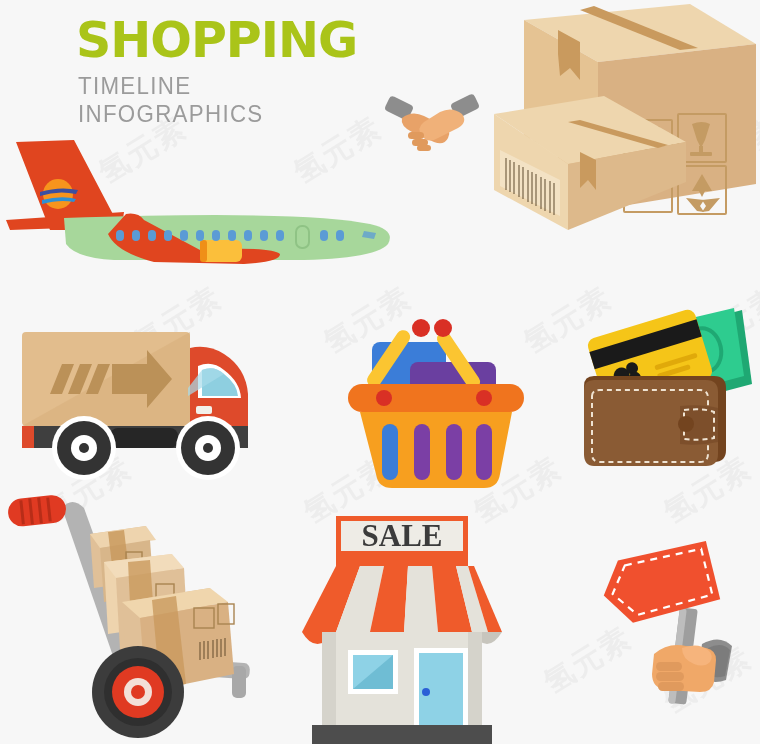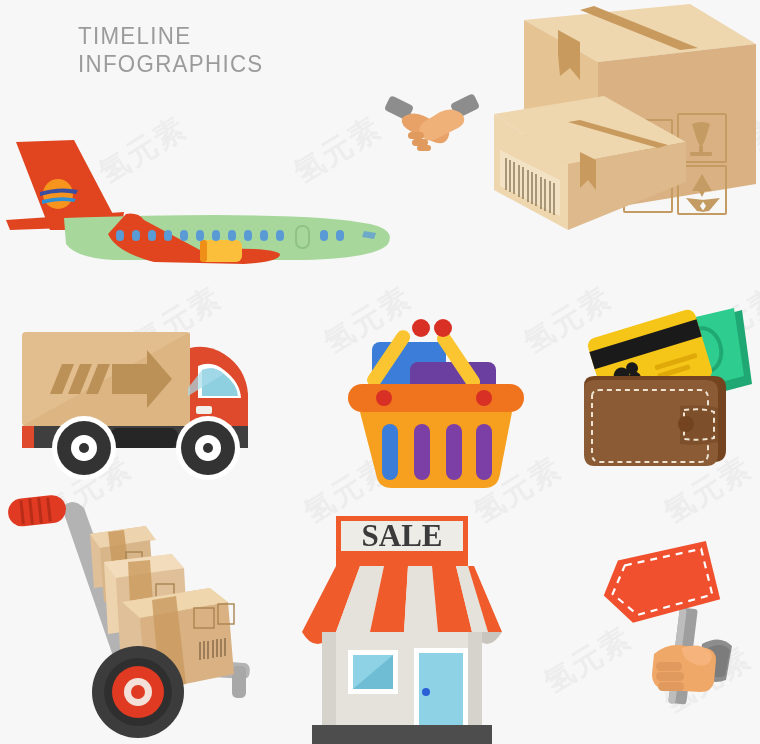--- a/index.html
+++ b/index.html
@@ -39,20 +39,21 @@
       <div class="wm" style="left: 300px; top: 470px; color: rgb(236, 236, 236);">氢元素</div>
       <div class="wm" style="left: 470px; top: 470px; color: rgb(236, 236, 236);">氢元素</div>
       <div class="wm" style="left: 660px; top: 470px; color: rgb(236, 236, 236);">氢元素</div>
       <div class="wm" style="left: 130px; top: 640px; color: rgb(236, 236, 236);">氢元素</div>
       <div class="wm" style="left: 330px; top: 640px; color: rgb(236, 236, 236);">氢元素</div>
       <div class="wm" style="left: 540px; top: 640px; color: rgb(236, 236, 236);">氢元素</div>
       <div class="wm" style="left: 660px; top: 660px; color: rgb(236, 236, 236);">氢元素</div>
     </div>
 
   <div id="title-block">
+    <div id="main-title" style="color: rgb(170, 196, 25);">SHOPPING</div>
     <div id="sub-title" style="color: rgb(155, 155, 155);">TIMELINE INFOGRAPHICS</div>
   </div>
 
   <div class="icon-wrap" style="left:4px;top:134px;">
     <svg width="392" height="146" viewBox="0 0 392 146">
 
       <path d="M2 86 L120 78 L118 92 L6 96 Z" fill="#e0451f"></path>
 
       <path d="M12 8 L70 6 L112 86 L118 96 L46 96 Z" fill="#e0451f"></path>
 

